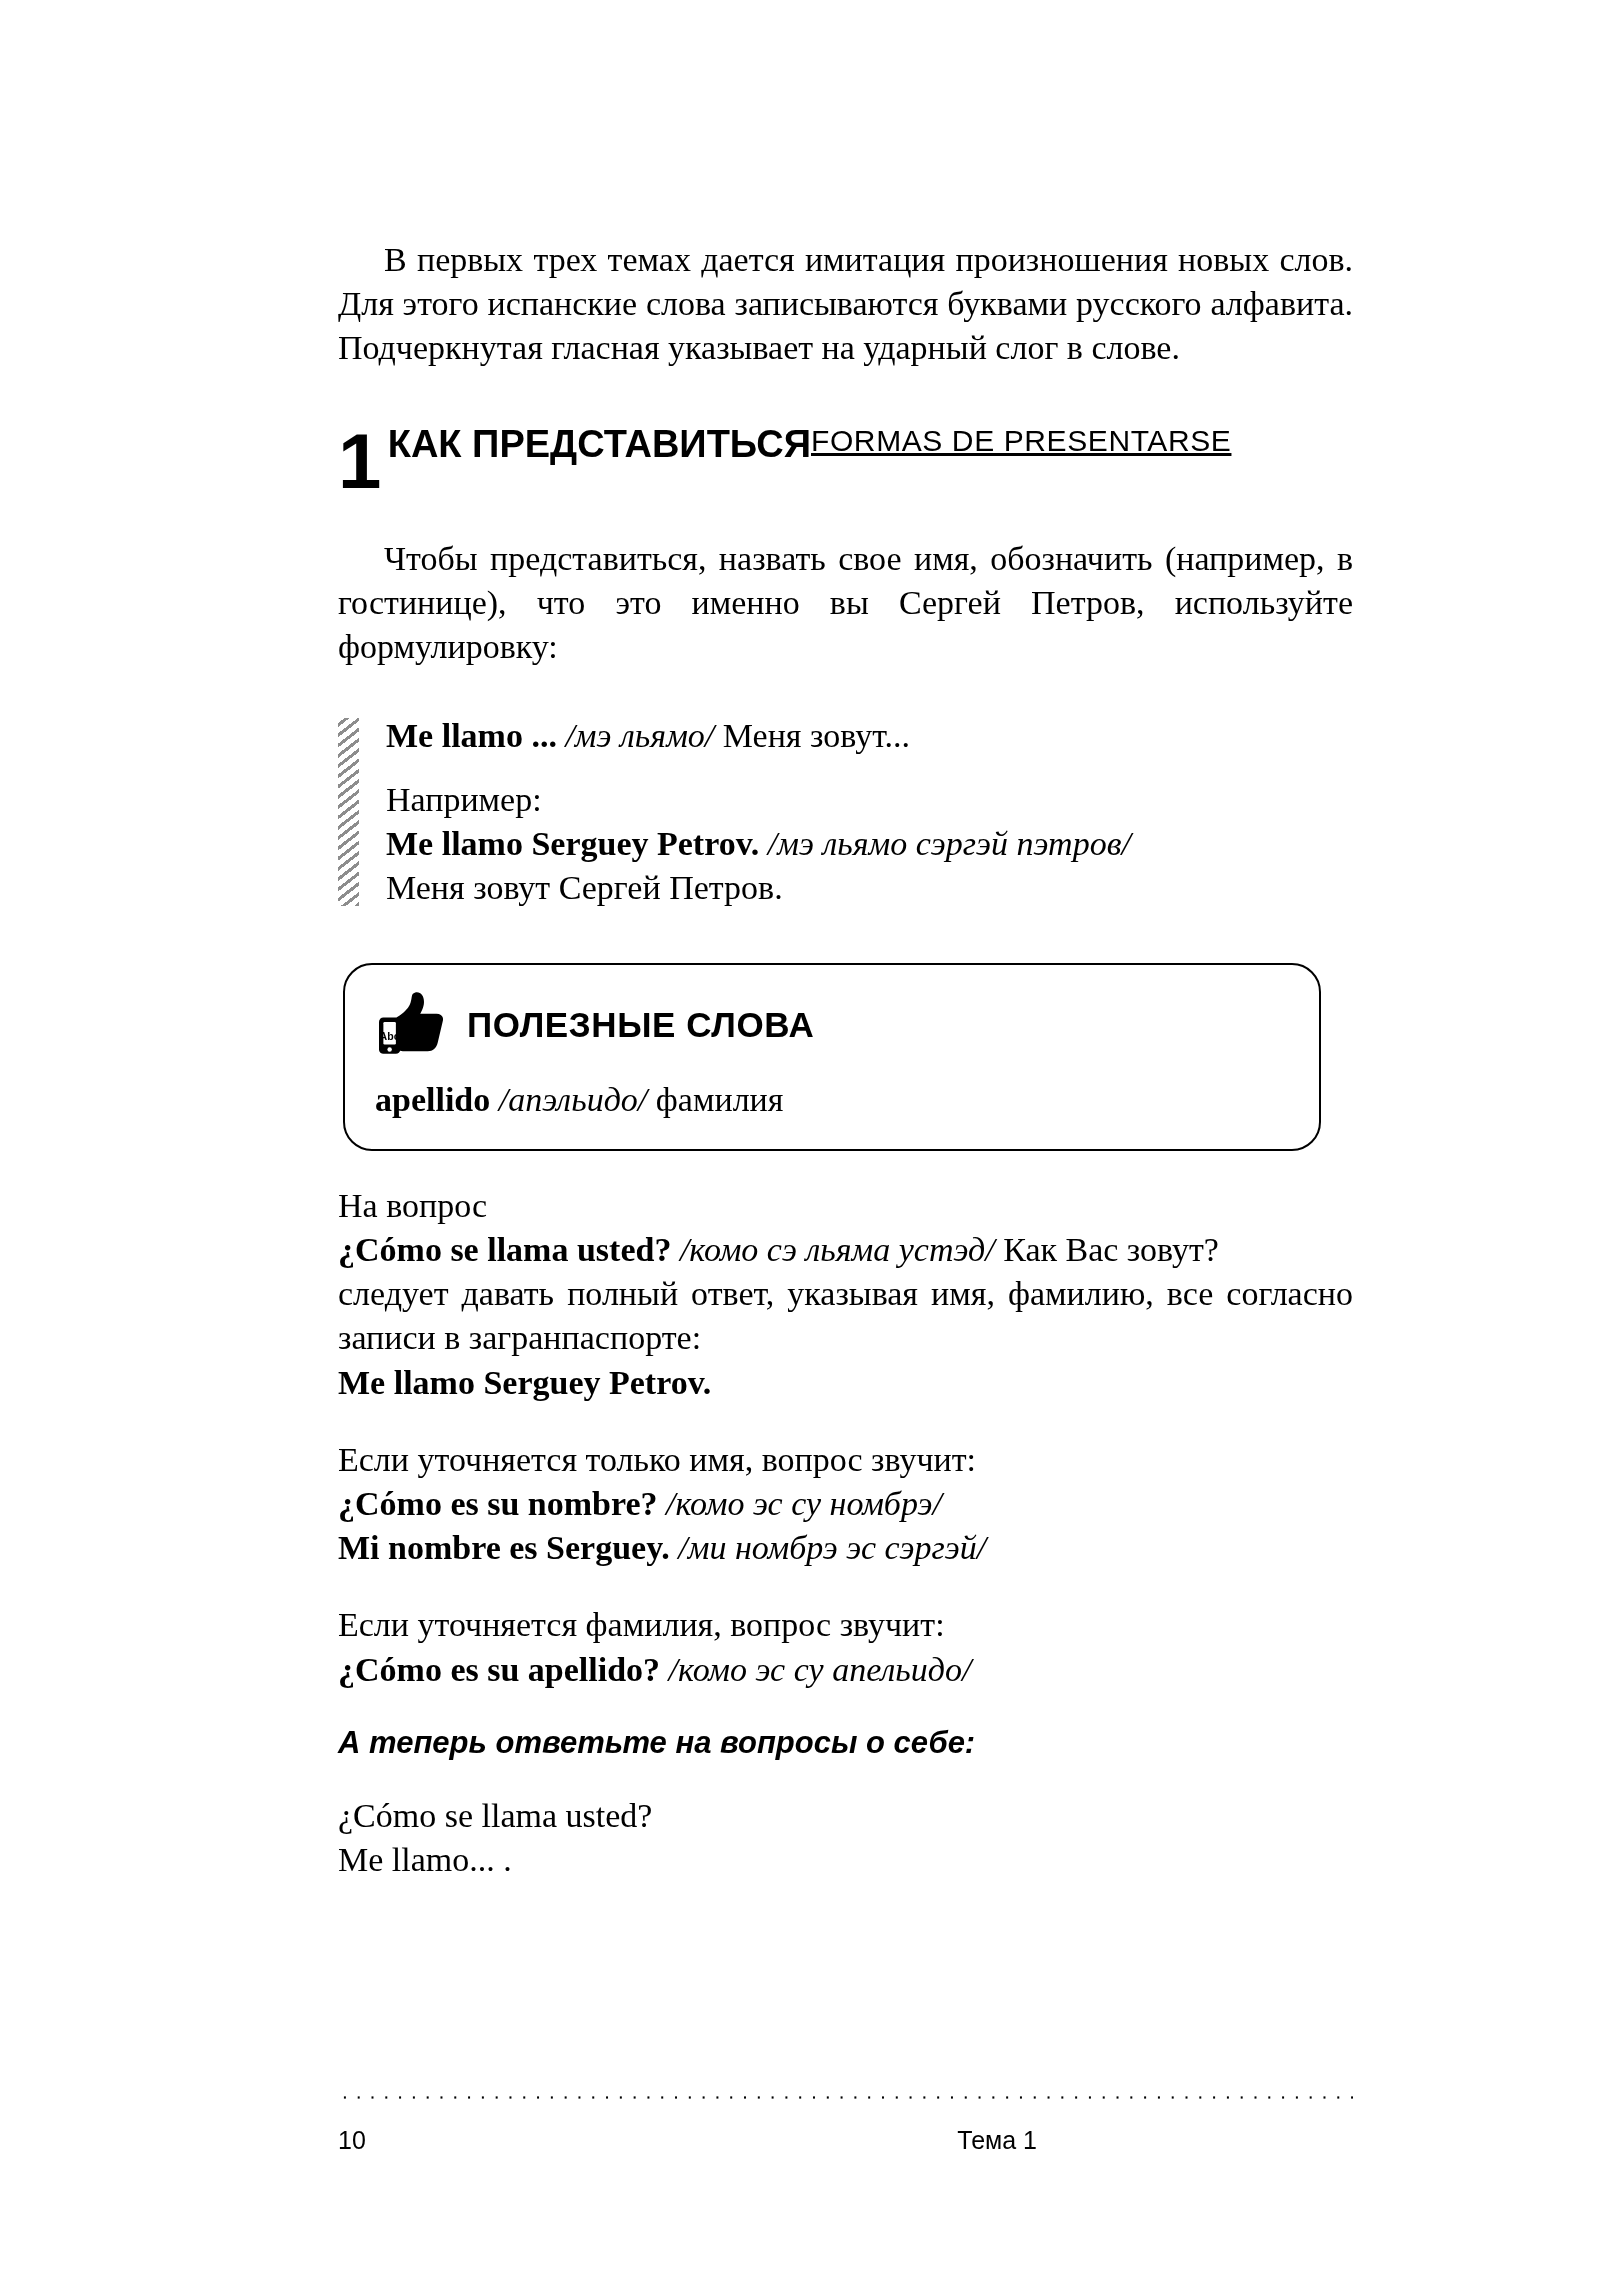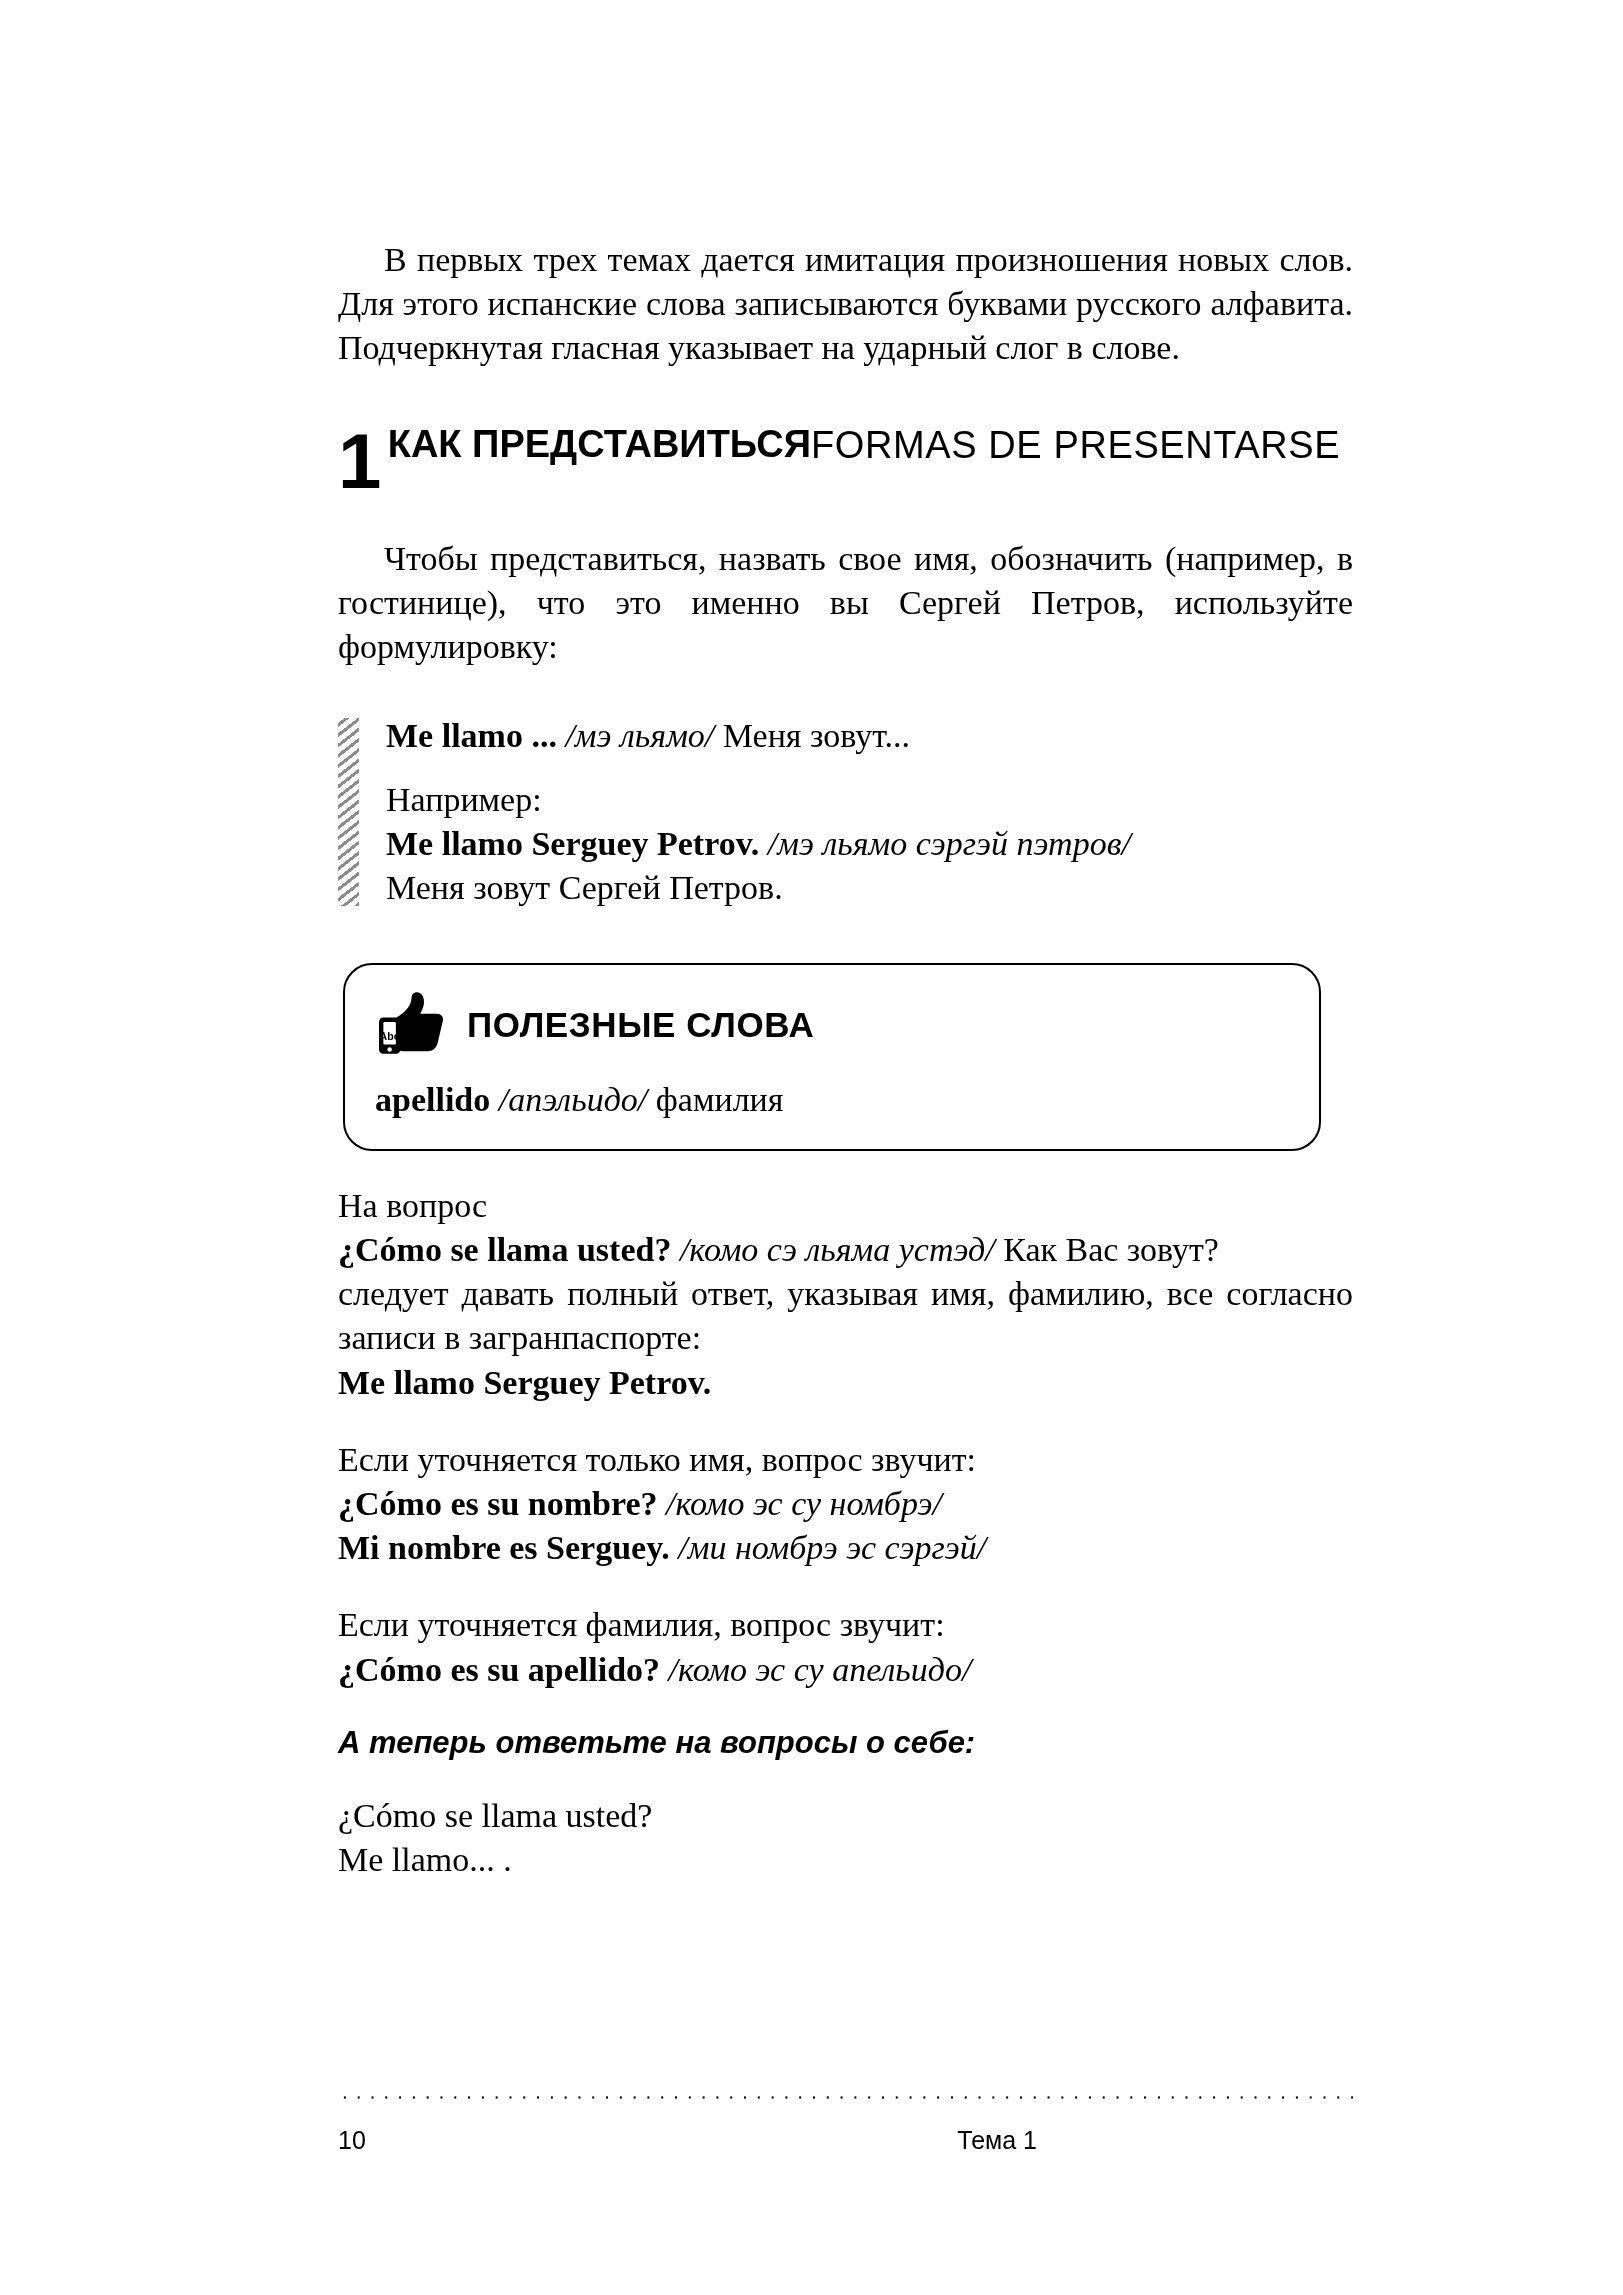--- a/index.html
+++ b/index.html
@@ -62,23 +62,24 @@
   .sec-title-ru {
     font-family: "Liberation Sans", sans-serif;
     font-weight: bold;
     font-size: 38px;
     line-height: 1.05;
     letter-spacing: 0px;
   }
   .sec-title-es {
     font-family: "Liberation Sans", sans-serif;
     font-weight: normal;
-    font-size: 38px;
+    font-size: 30px;
     line-height: 1.08;
     letter-spacing: 0.6px;
+    text-decoration: underline;
   }
 
   
   .hatch-block {
     position: relative;
     padding-left: 48px;
     margin-top: 45px;
   }
   .hatch-bar {
     position: absolute;

